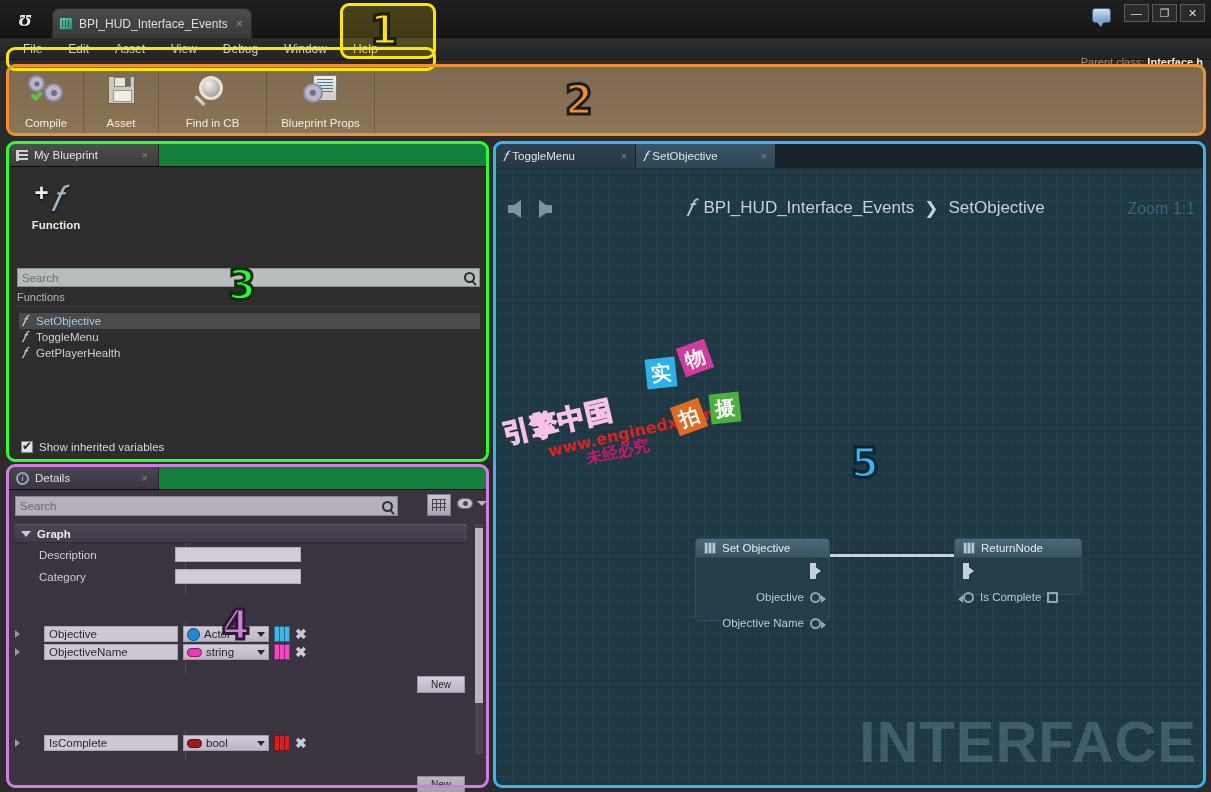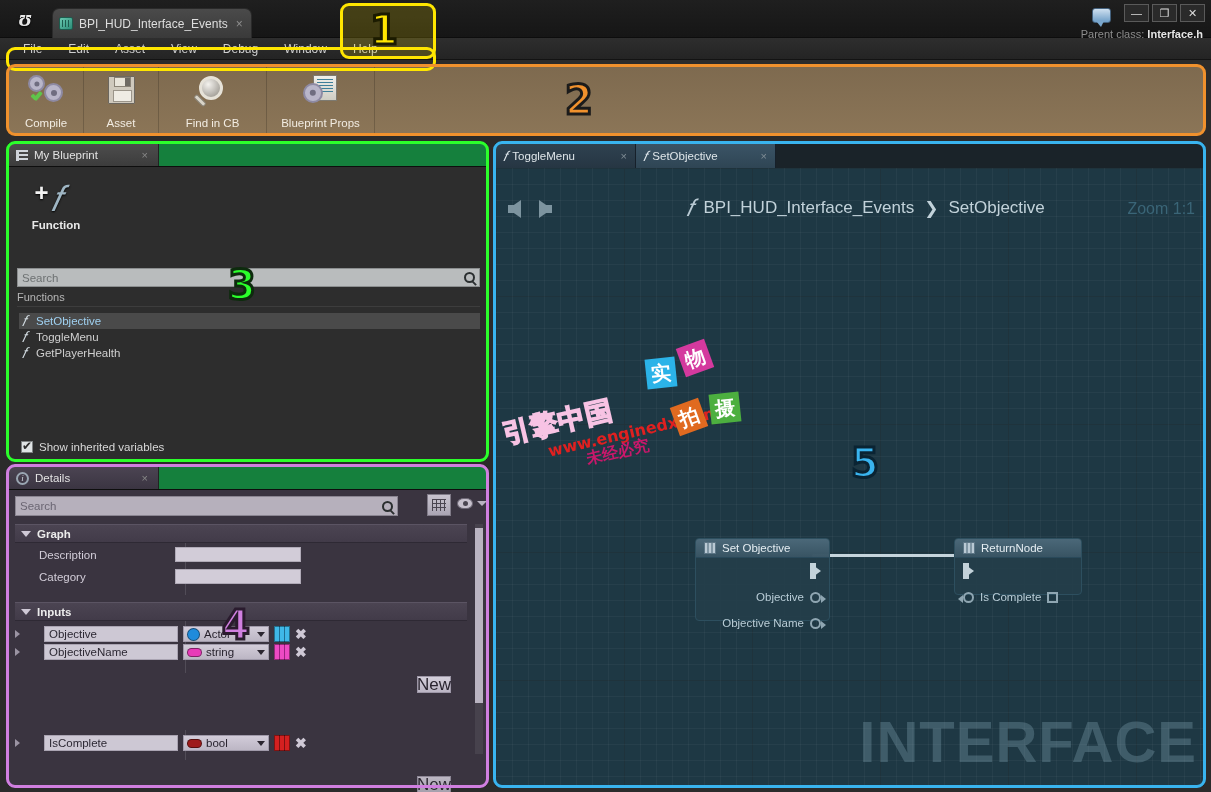--- a/index.html
+++ b/index.html
@@ -70,21 +70,21 @@
   .menubar {
     position: absolute; left: 0; top: 38px; width: 1211px; height: 22px;
     background: linear-gradient(#2e2e2e,#242424);
     border-bottom: 1px solid #131313;
     display: flex; align-items: center; padding-left: 10px; gap: 0px;
   }
   .menu-item {
     color: #cfcfcf; font-size: 12px; padding: 2px 13px; white-space: nowrap;
   }
   .parent-class {
-    position: absolute; right: 8px; top: 28px; font-size: 11px; color: #8d8d8d;
+    position: absolute; right: 8px; top: 56px; font-size: 11px; color: #8d8d8d;
   }
   .parent-class b { color: #e6e6e6; font-weight: bold; }
 
   
   .toolbar {
     position: absolute; left: 8px; top: 66px; width: 1196px; height: 68px;
     background: linear-gradient(#7e6a4f,#8b7557);
     border: 1px solid #5d4d38; border-radius: 3px;
     display: flex; align-items: stretch;
   }
@@ -311,23 +311,23 @@
   .type-dot { width: 13px; height: 13px; border-radius: 50%; border: 1px solid rgba(0,0,0,.45); }
   .type-pill { width: 15px; height: 9px; border-radius: 5px; border: 1px solid rgba(0,0,0,.45); }
   .type-caret {
     margin-left: auto; width:0;height:0;
     border-left:4px solid transparent; border-right:4px solid transparent;
     border-top:5px solid #2b2630;
   }
   .grid-swatch { width: 16px; height: 16px; border: 1px solid rgba(0,0,0,.4); }
   .x-btn { color: #cfc9d6; font-size: 14px; font-weight: bold; }
   .new-btn {
-    position: absolute; width: 34px; height: 17px;
+    position: absolute; width: 48px; height: 17px;
     background: linear-gradient(#d4cfdb,#bbb5c4); border: 1px solid #9d97a7;
-    color: #2a2530; font-size: 17px; display: flex; align-items: center; justify-content: center;
+    color: #2a2530; font-size: 10px; display: flex; align-items: center; justify-content: center;
   }
 
   
   .panel-graph {
     position: absolute; left: 495px; top: 143px; width: 709px; height: 643px;
     background: #20242a; border: 1px solid #111;
   }
   .graph-tabrow { height: 24px; background: #1a2329; display: flex; align-items: stretch; }
   .graph-tab {
     background: linear-gradient(#2f4250,#263643);
@@ -612,24 +612,20 @@
       <div class="divider-v" style="top:53px; height:52px;"></div>
       <div class="prop-row" style="top:55px;">
         <span class="prop-lbl">Description</span>
         <span class="prop-box"></span>
       </div>
       <div class="prop-row" style="top:77px;">
         <span class="prop-lbl">Category</span>
         <span class="prop-box"></span>
       </div>
 
-      <div class="cat-hdr" style="top:112px;">
-        <span class="tri-d"></span>
-        <span>Inputs</span>
-      </div>
       <div class="divider-v" style="top:131px; height:52px;"></div>
 
       <div class="io-row" style="top:134px;">
         <span class="tri-r"></span>
         <span class="io-name">Objective</span>
         <span class="io-type">
           <span class="type-dot" style="background:#1f8bdc;"></span>
           <span>Actor</span>
           <span class="type-caret"></span>
         </span>

